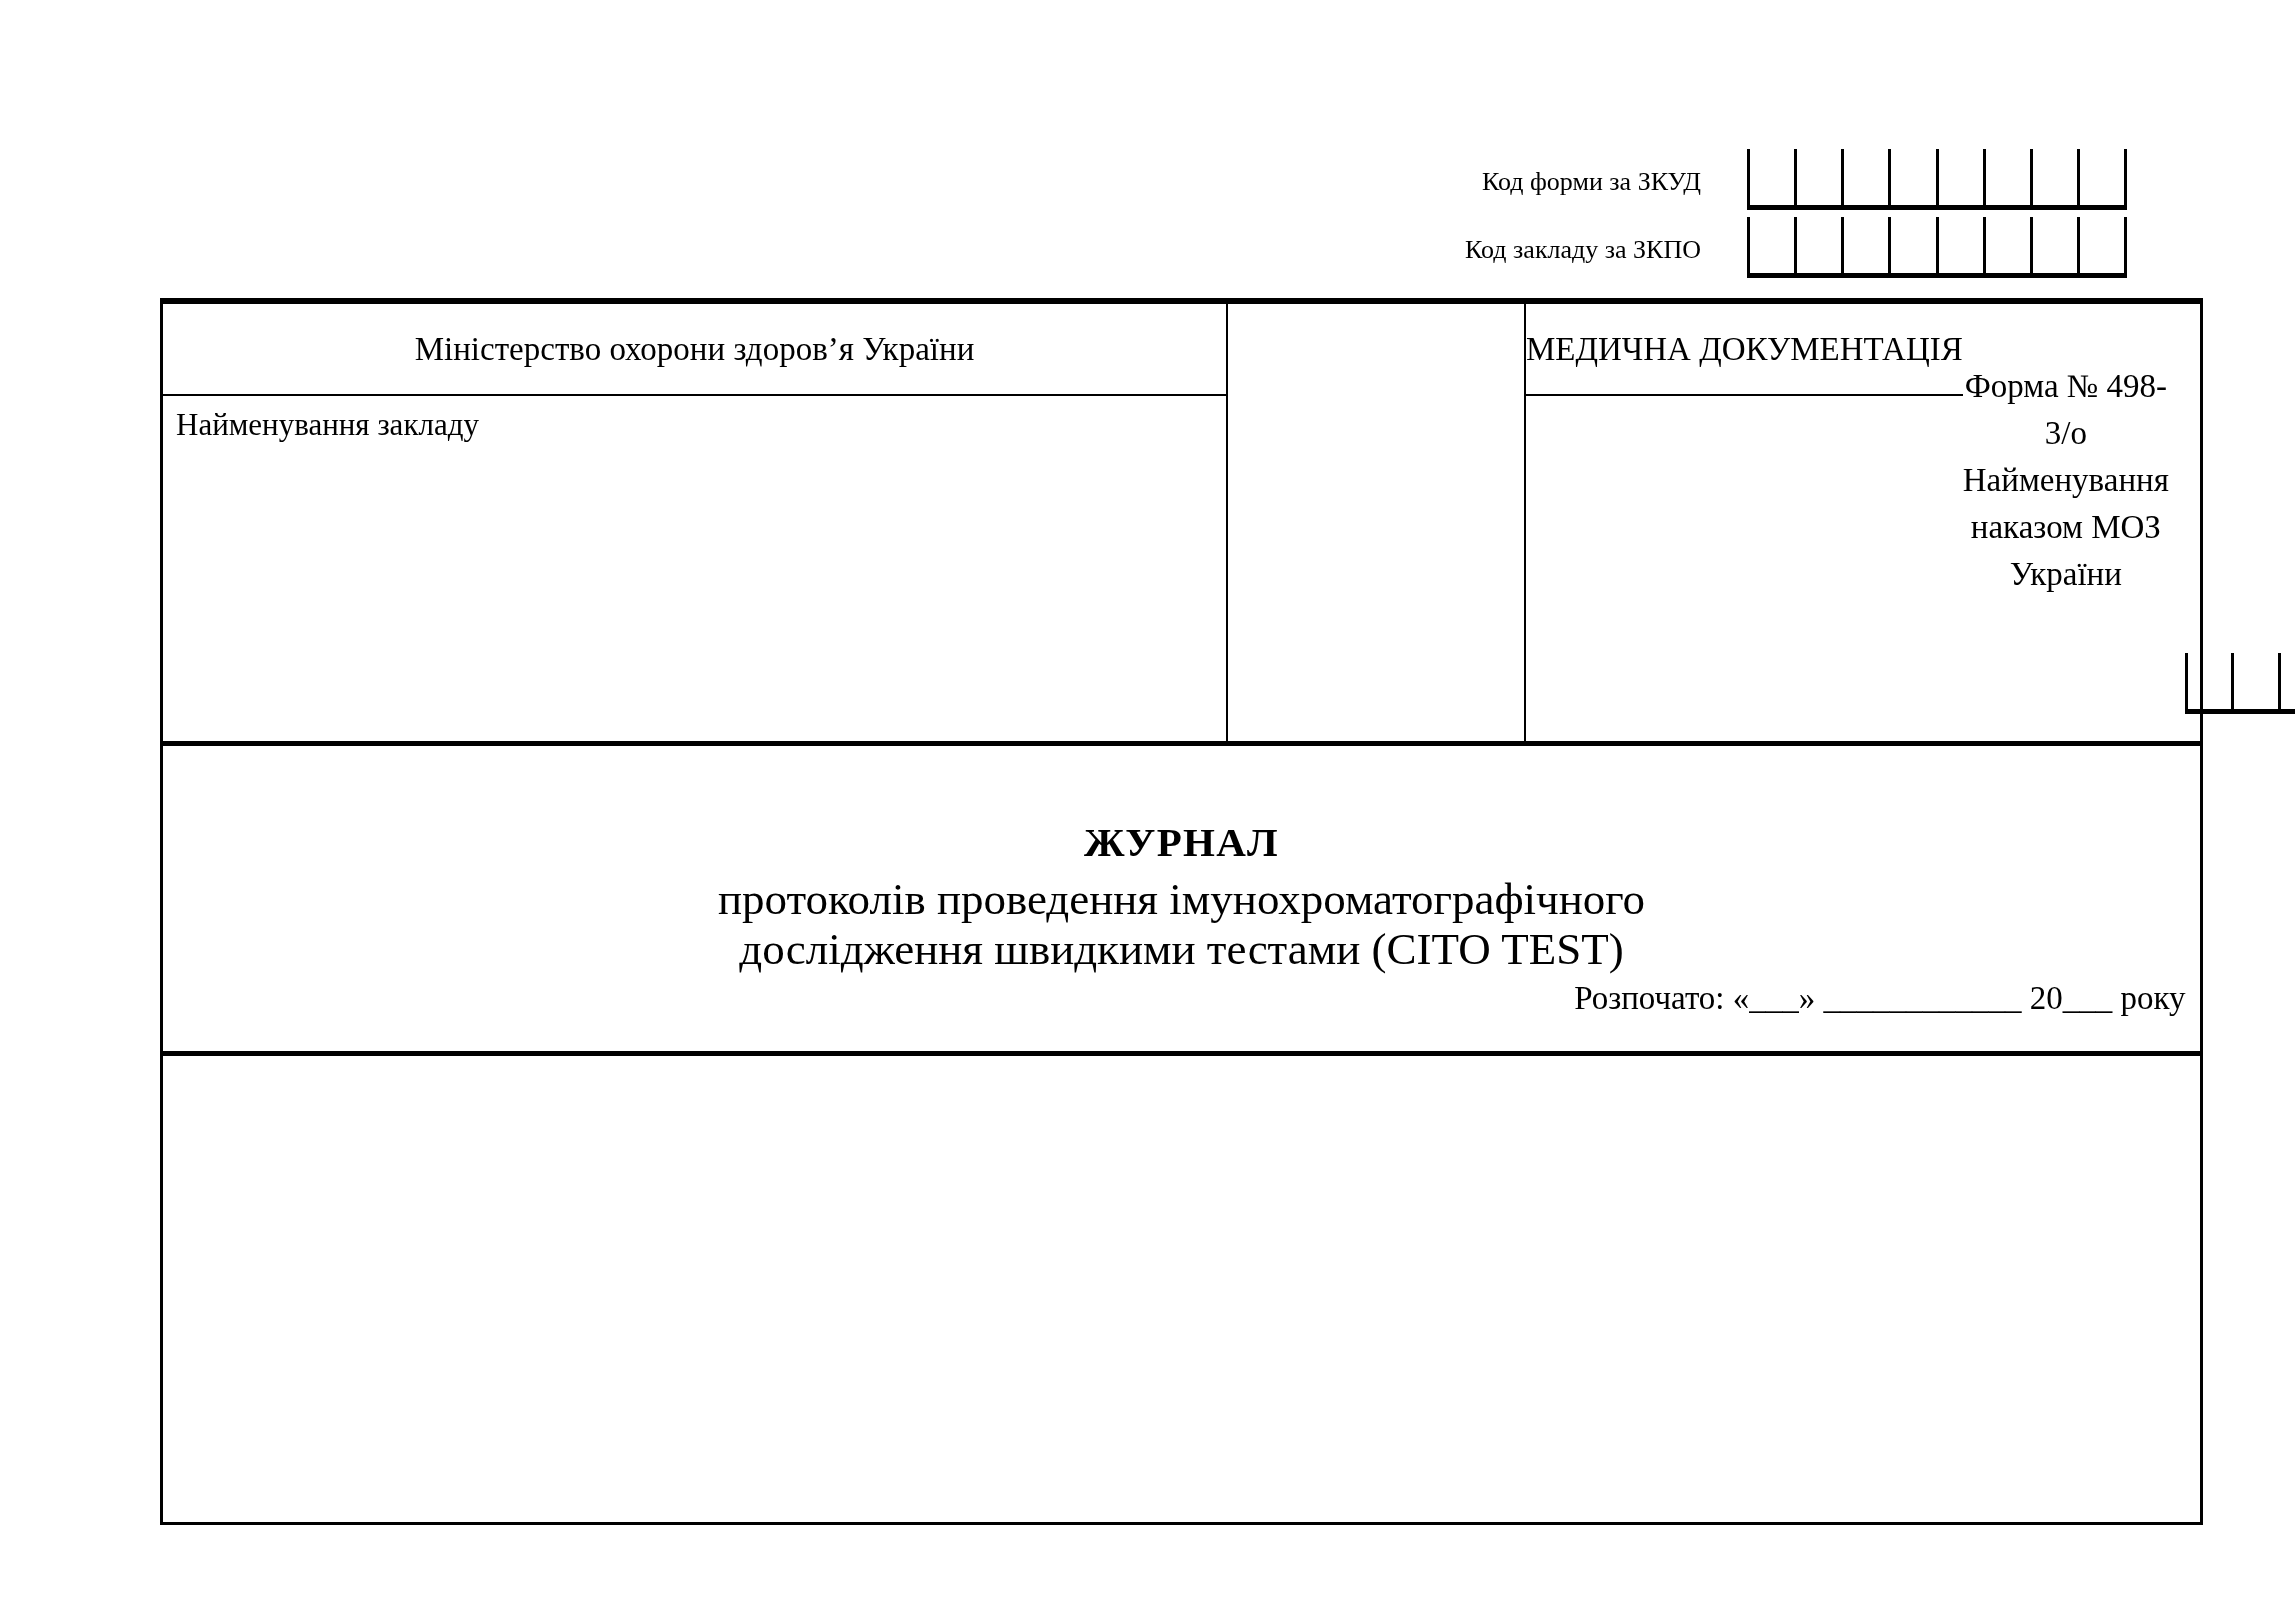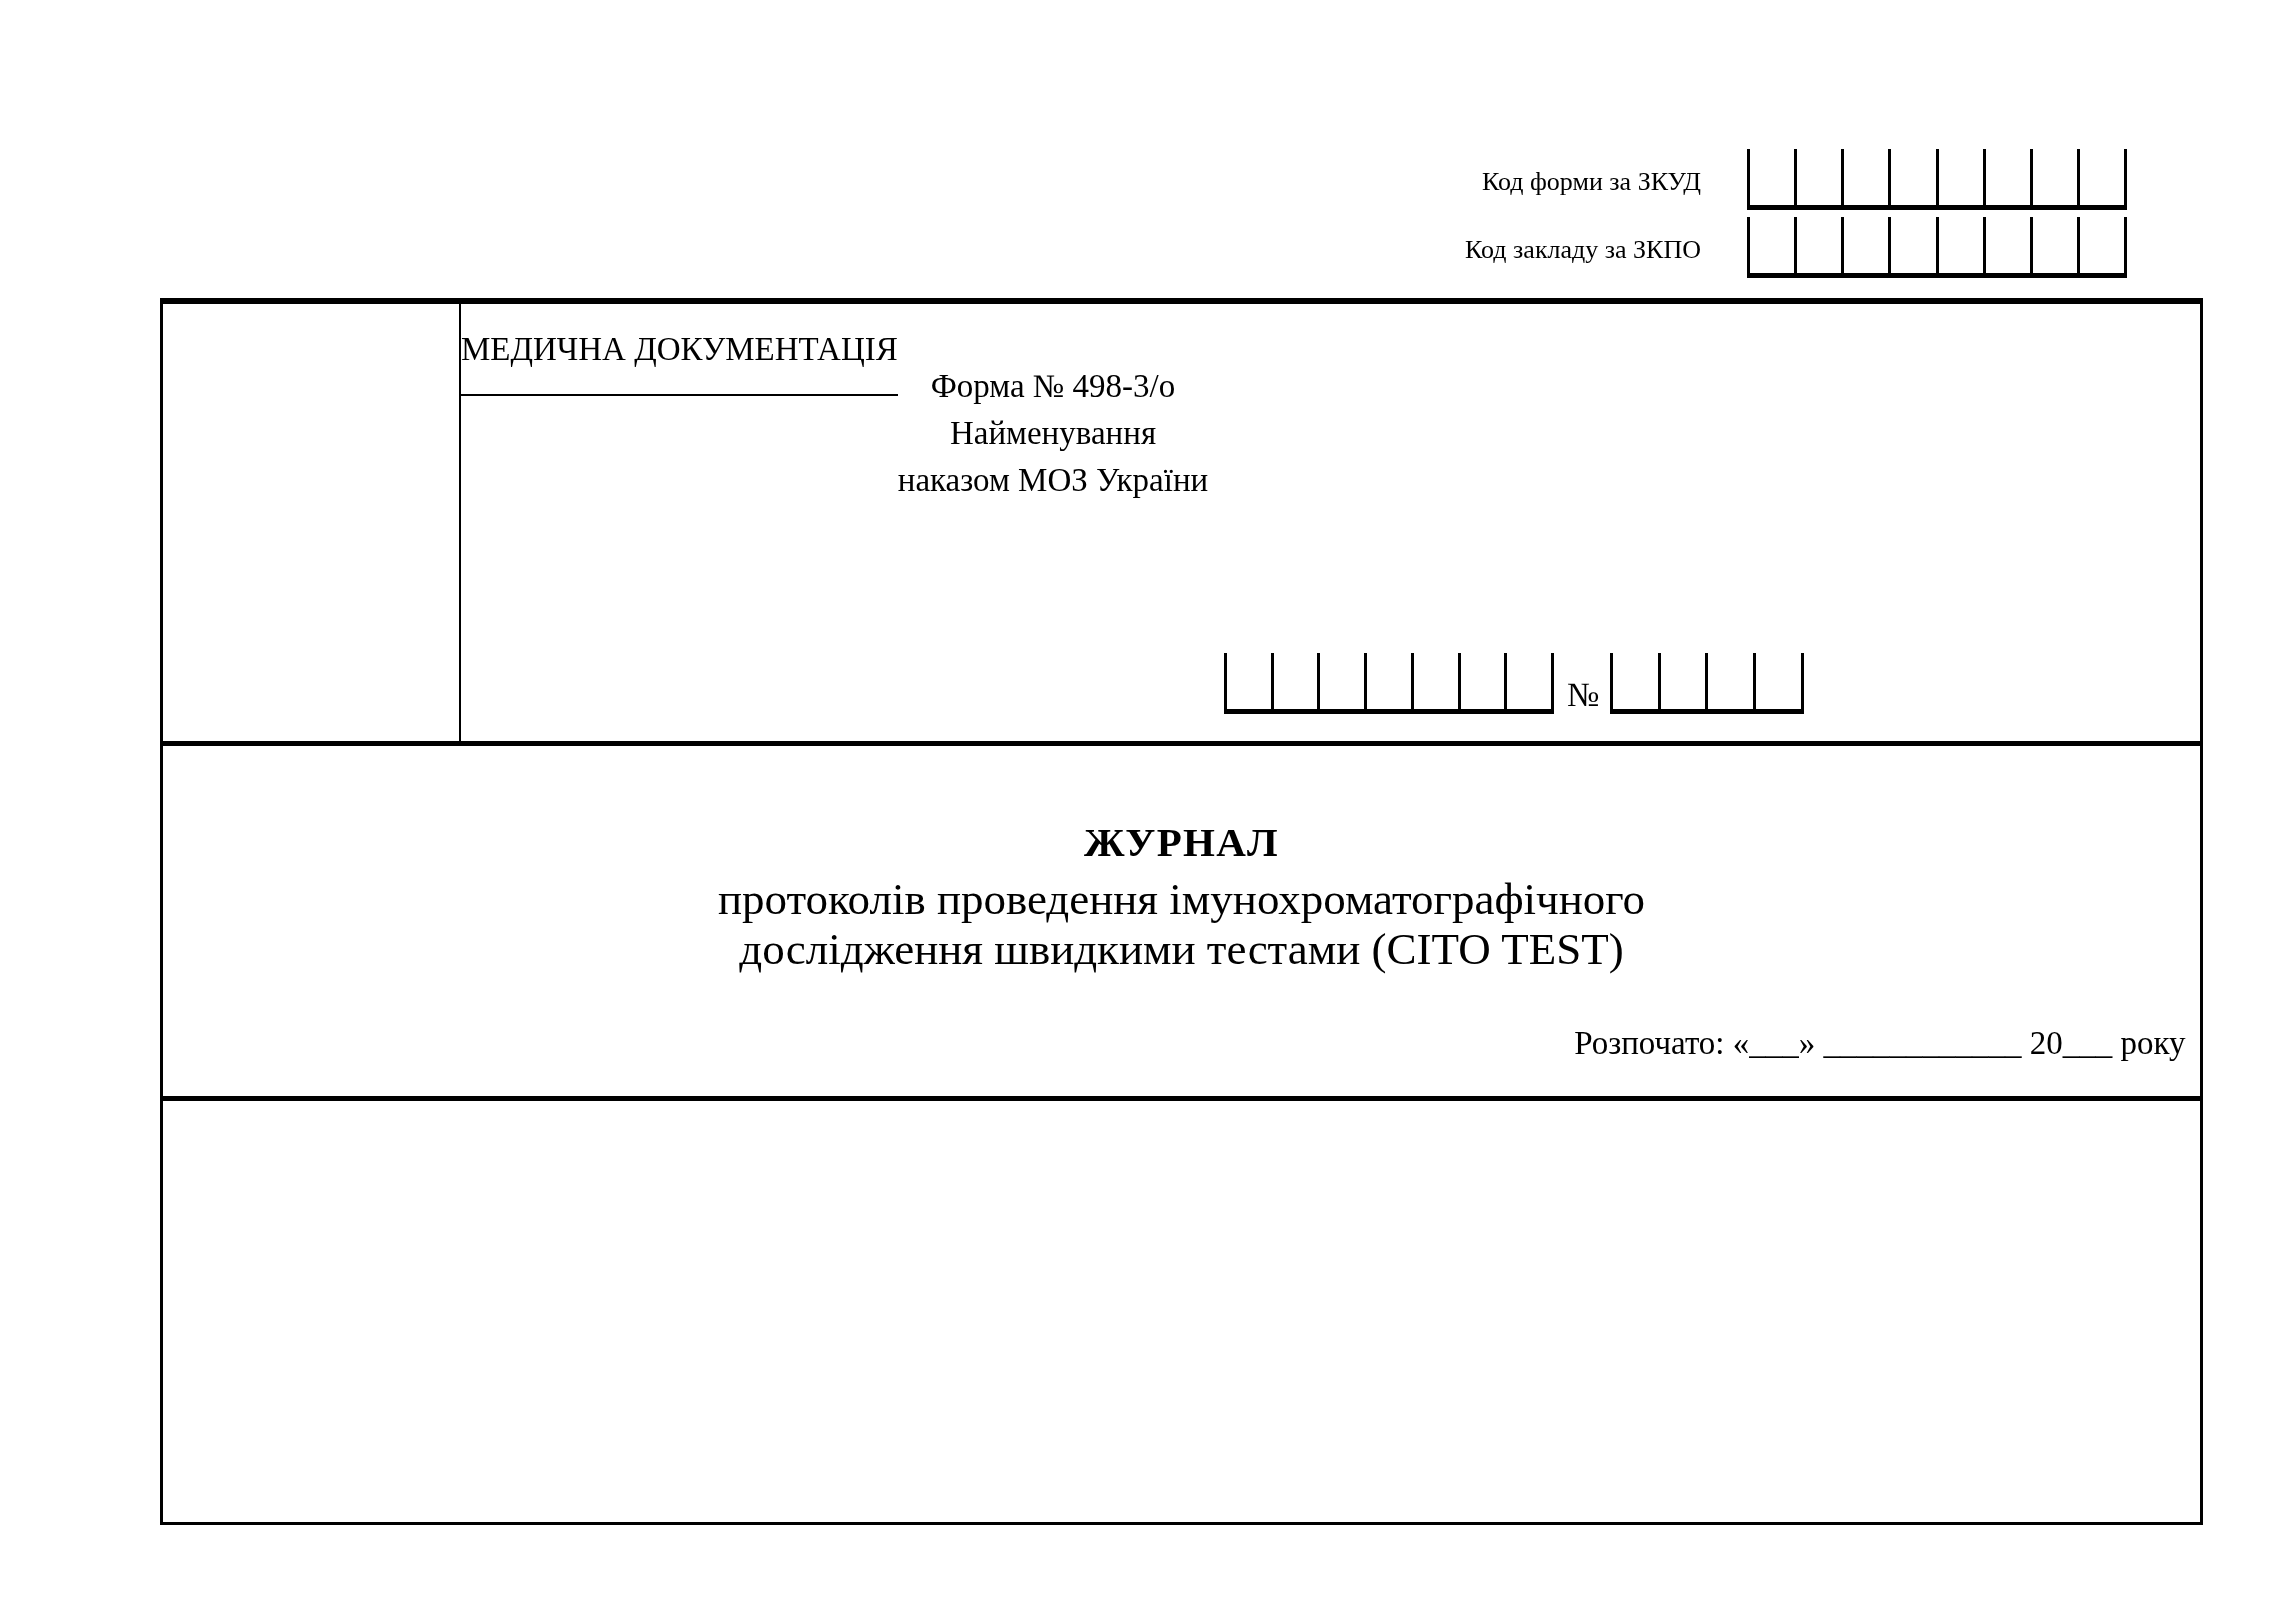--- a/index.html
+++ b/index.html
@@ -125,21 +125,21 @@
   .comb-right { width: 194px; flex: none; margin-left: auto; }
   .no-sign {
     font-size: 34px;
     line-height: 38px;
     margin: 0 10.5px 0 13px;
     white-space: nowrap;
   }
 
   .title-section {
     flex: none;
-    height: 355px;
+    height: 310px;
     box-sizing: border-box;
     border-bottom: 5.9px solid #000;
     display: flex;
     flex-direction: column;
     align-items: center;
   }
   .journal-title {
     margin-top: 73px;
     font-size: 41px;
     font-weight: bold;
@@ -196,20 +196,24 @@
           <span class="comb-cell"></span>
           <span class="comb-cell"></span>
         </div>
     </div>
   </div>
 
   <div class="main-table">
 
     <div class="header-section">
 
+      <div class="hcol-left">
+        <div class="hrow-top">Міністерство охорони здоров’я України</div>
+        <div class="facility-label">Найменування закладу</div>
+      </div>
 
       <div class="hcol-mid"></div>
 
       <div class="hcol-right">
         <div class="hrow-top">МЕДИЧНА ДОКУМЕНТАЦІЯ</div>
         <div class="form-info">
           <div>Форма № 498-3/о</div>
           <div>Найменування</div>
           <div>наказом МОЗ України</div>
         </div>

